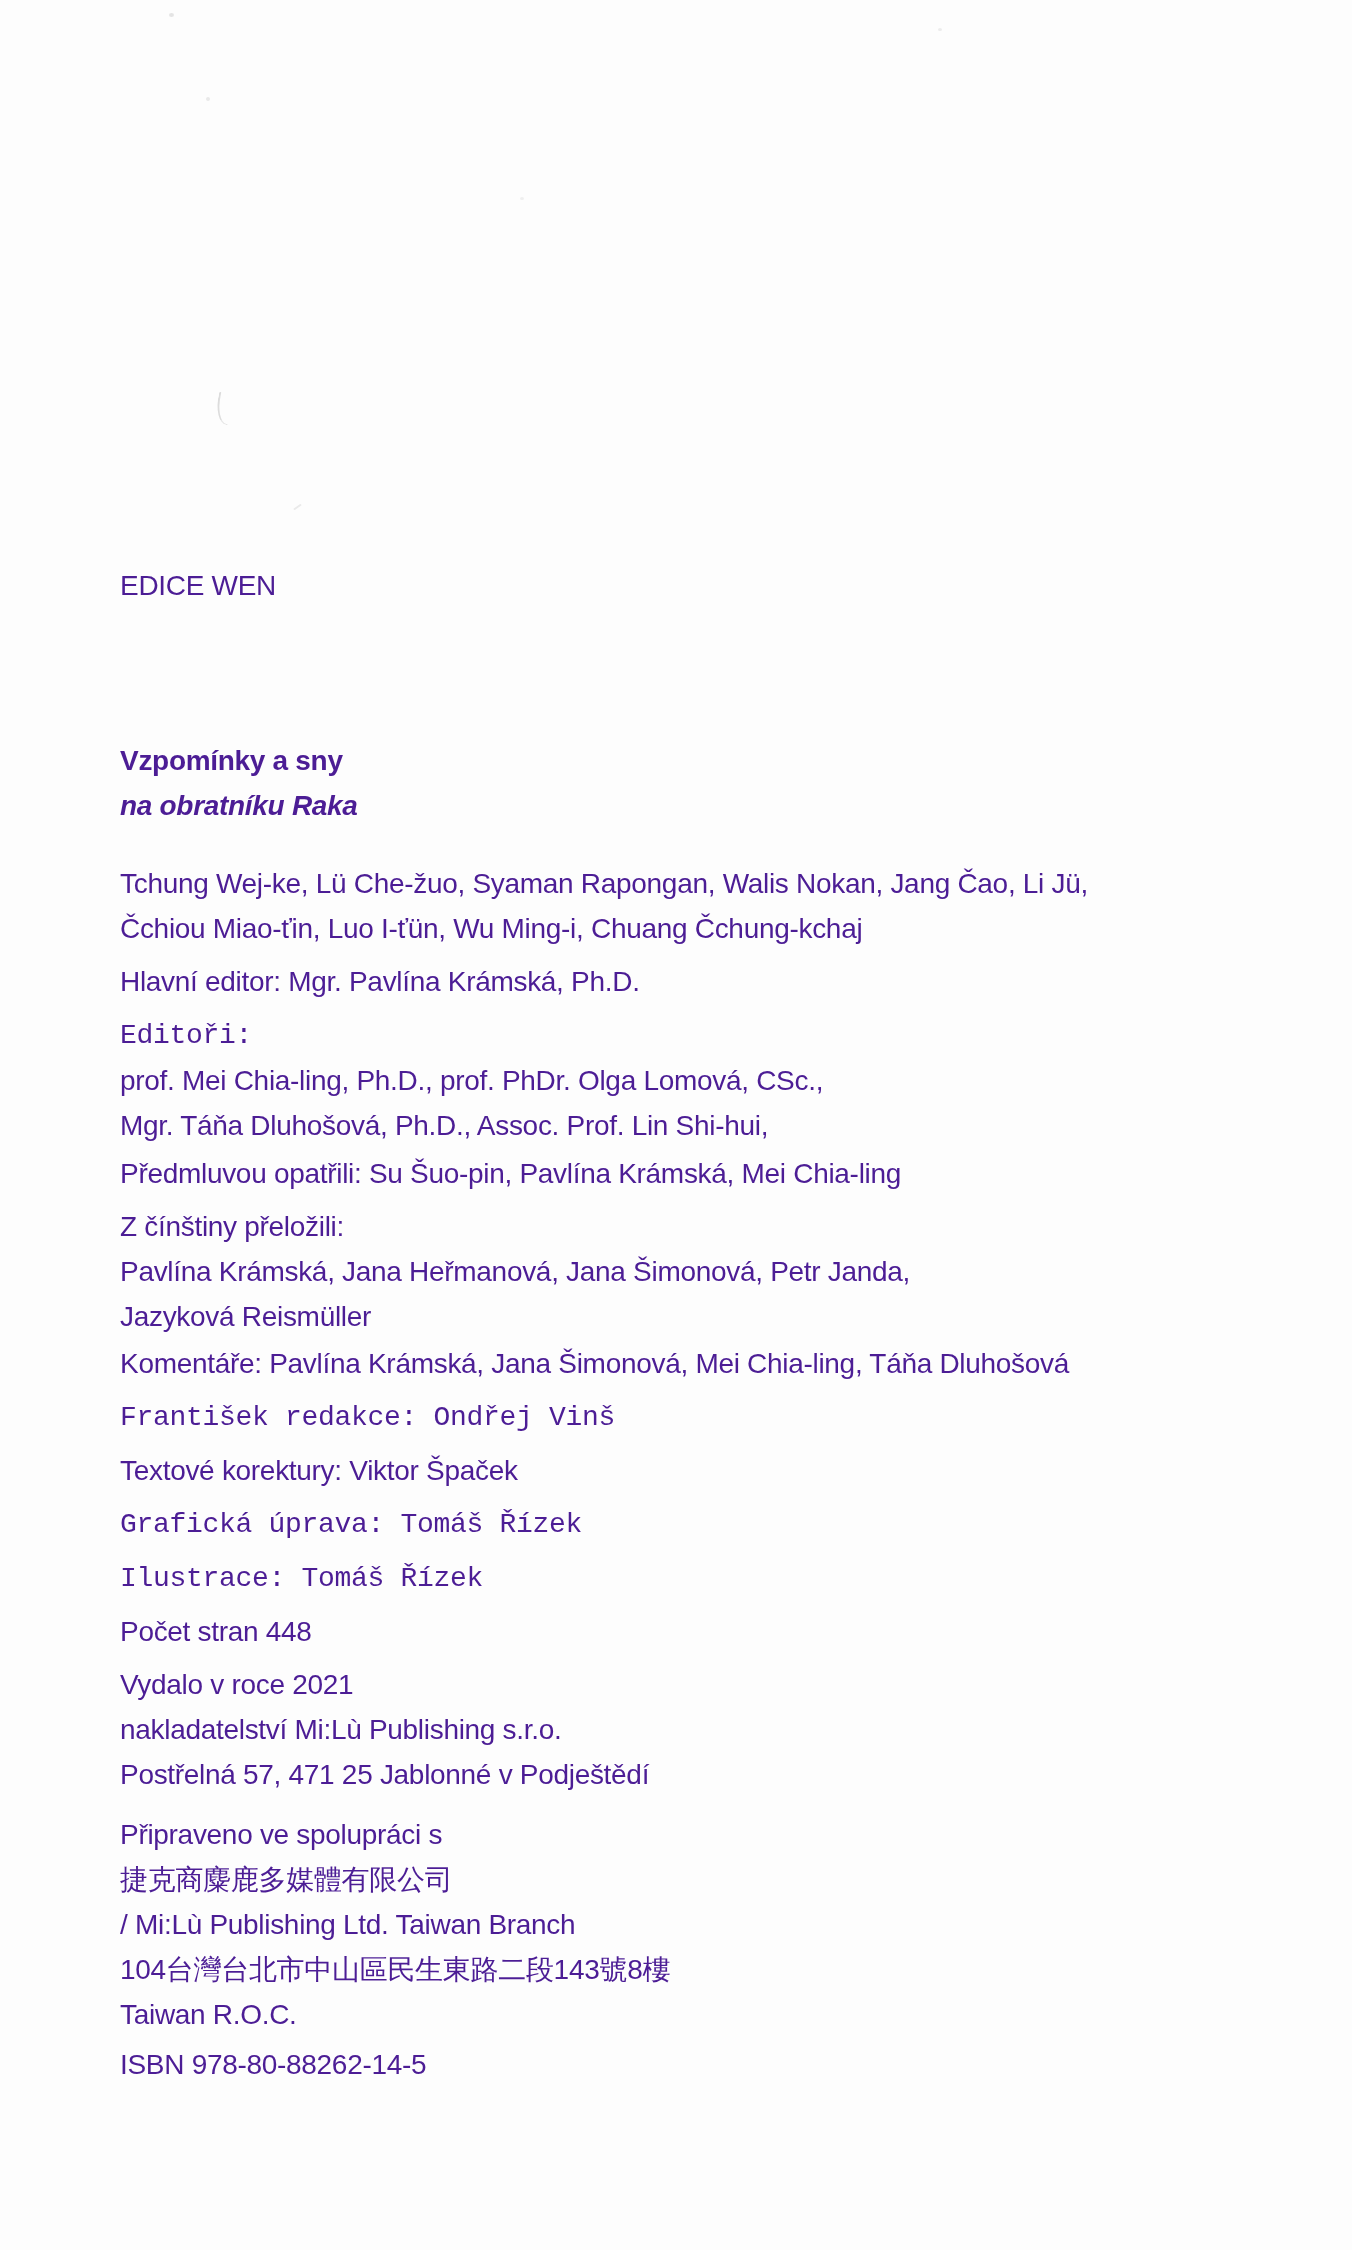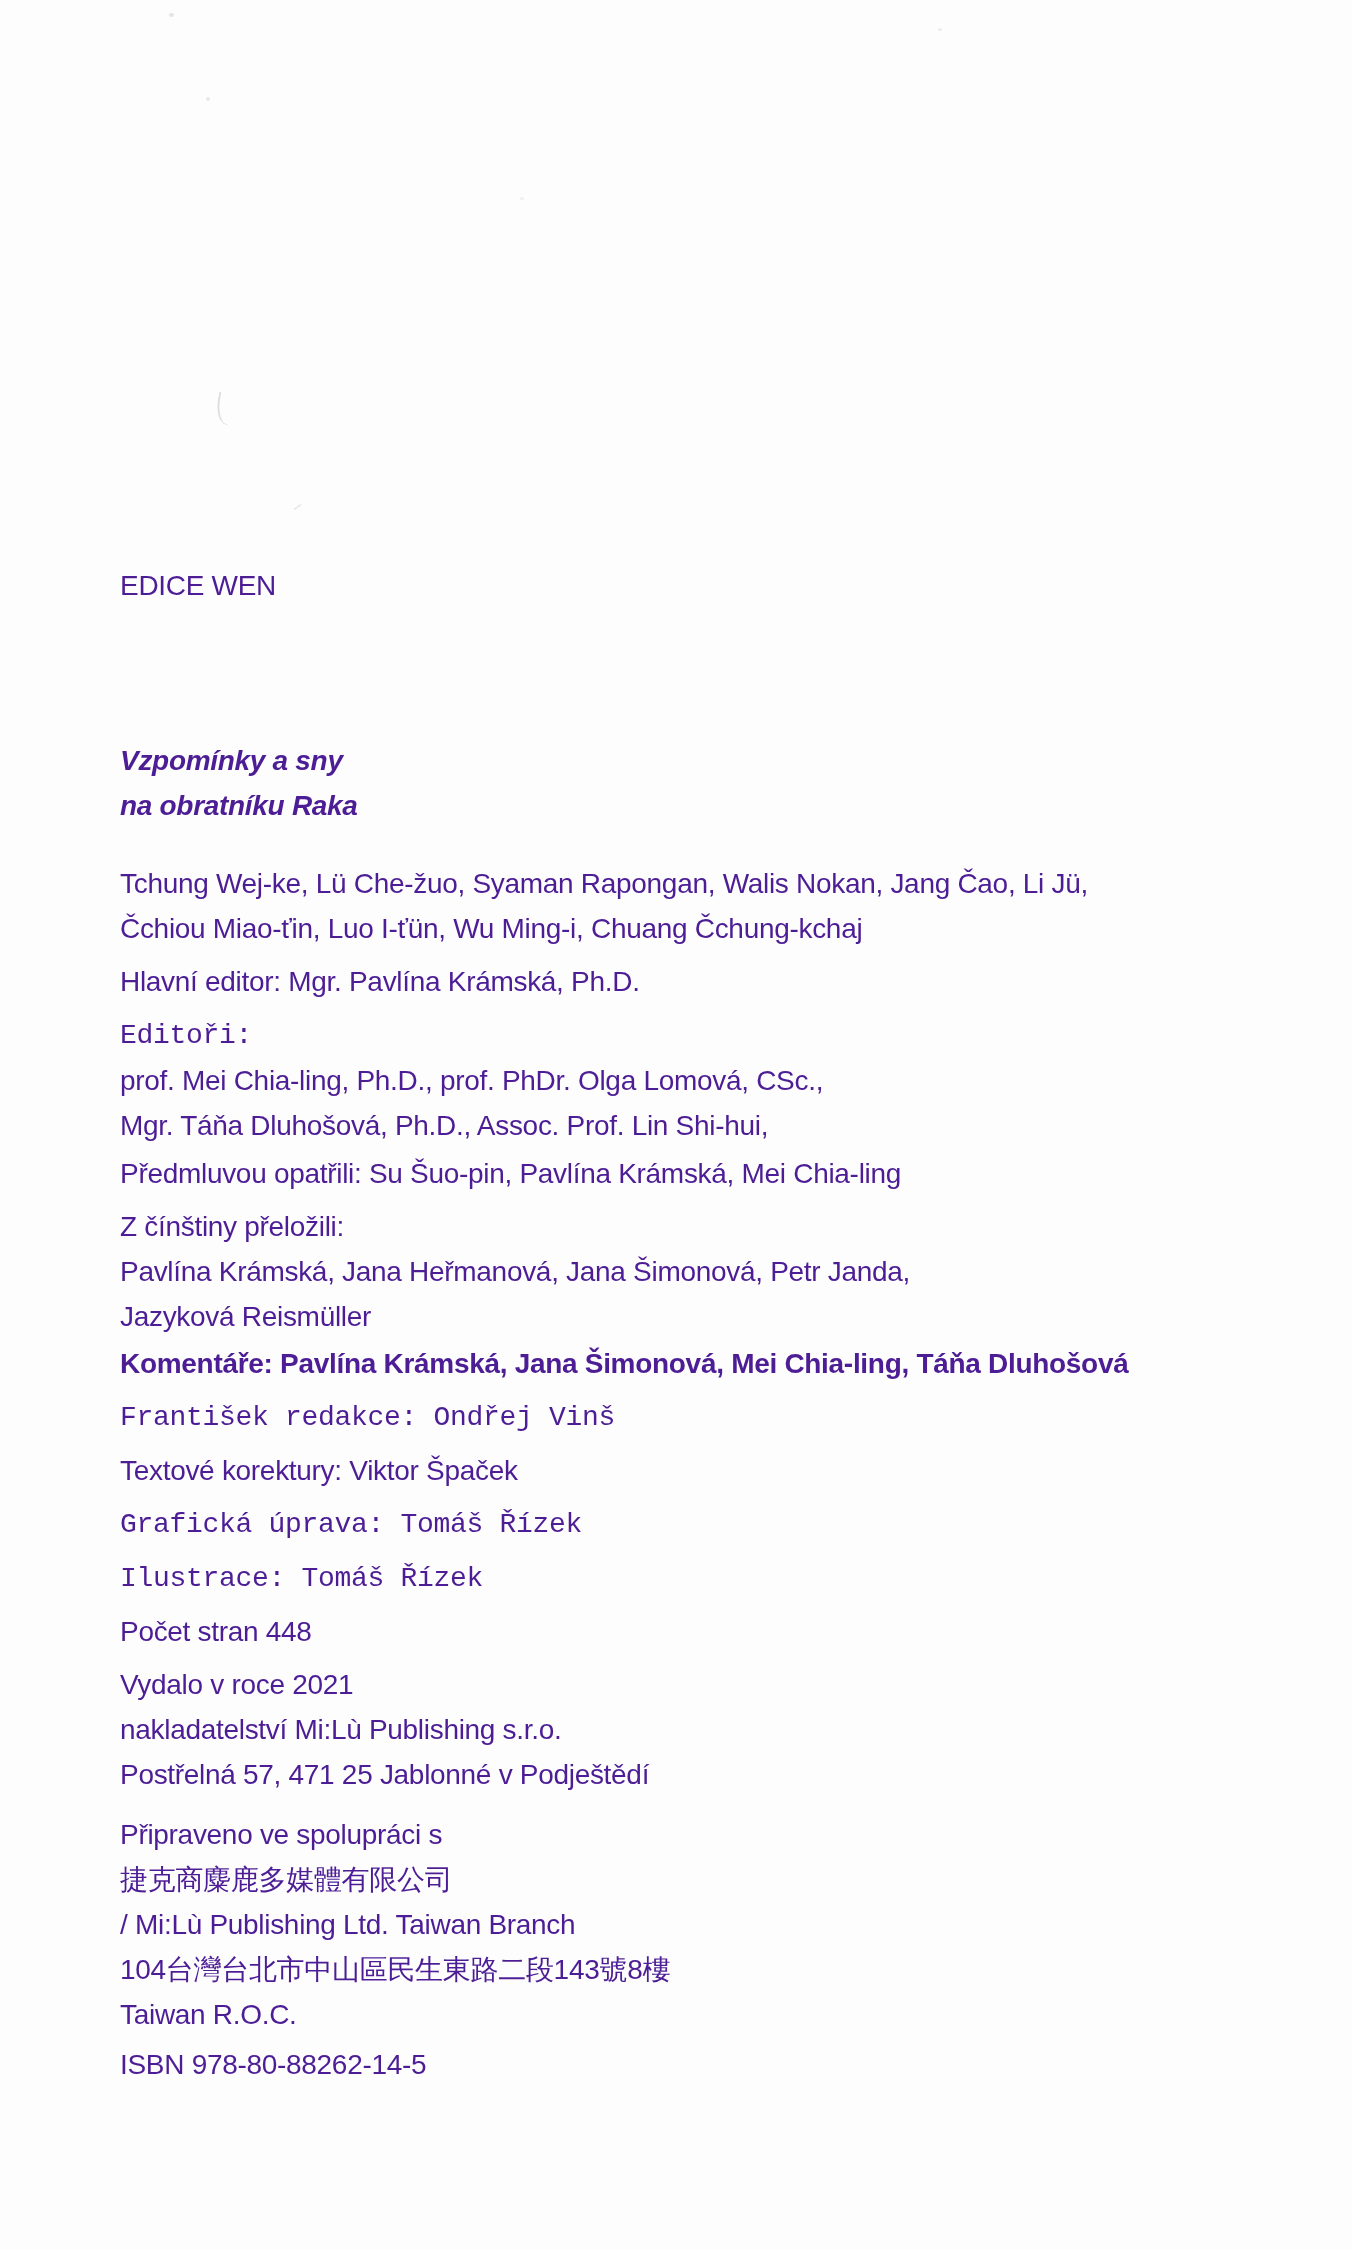--- a/index.html
+++ b/index.html
@@ -20,29 +20,29 @@
     width: 1180px;
   }
   .content p {
     margin: 0;
     font-size: 28px;
     line-height: 45px;
     letter-spacing: -0.3px;
     white-space: nowrap;
   }
   .series { font-size: 30px; letter-spacing: 0.2px; }
-  .title-line { font-weight: bold; font-style: italic; }
+  .title-line { font-weight: bold; }
   .subtitle-line { font-weight: bold; font-style: italic; }
 
   .mt-title   { margin-top: 130px !important; }
   .mt-authors { margin-top: 33px  !important; }
   .mt-8       { margin-top: 8px   !important; }
   .mt-9       { margin-top: 9px   !important; font-family: Liberation Mono, monospace; }
   .mt-3       { margin-top: 3px   !important; }
-  .mt-2       { margin-top: 2px   !important; font-weight: bold; }
+  .mt-2       { margin-top: 2px   !important; }
   .mt-15      { margin-top: 15px  !important; }
   .mt-5       { margin-top: 5px   !important; }
 
   
   .speck {
     position: absolute;
     background: #e4e4e4;
     border-radius: 50%;
   }
   .speck.s1 { left: 169px; top: 13px;  width: 5px; height: 4px; }

